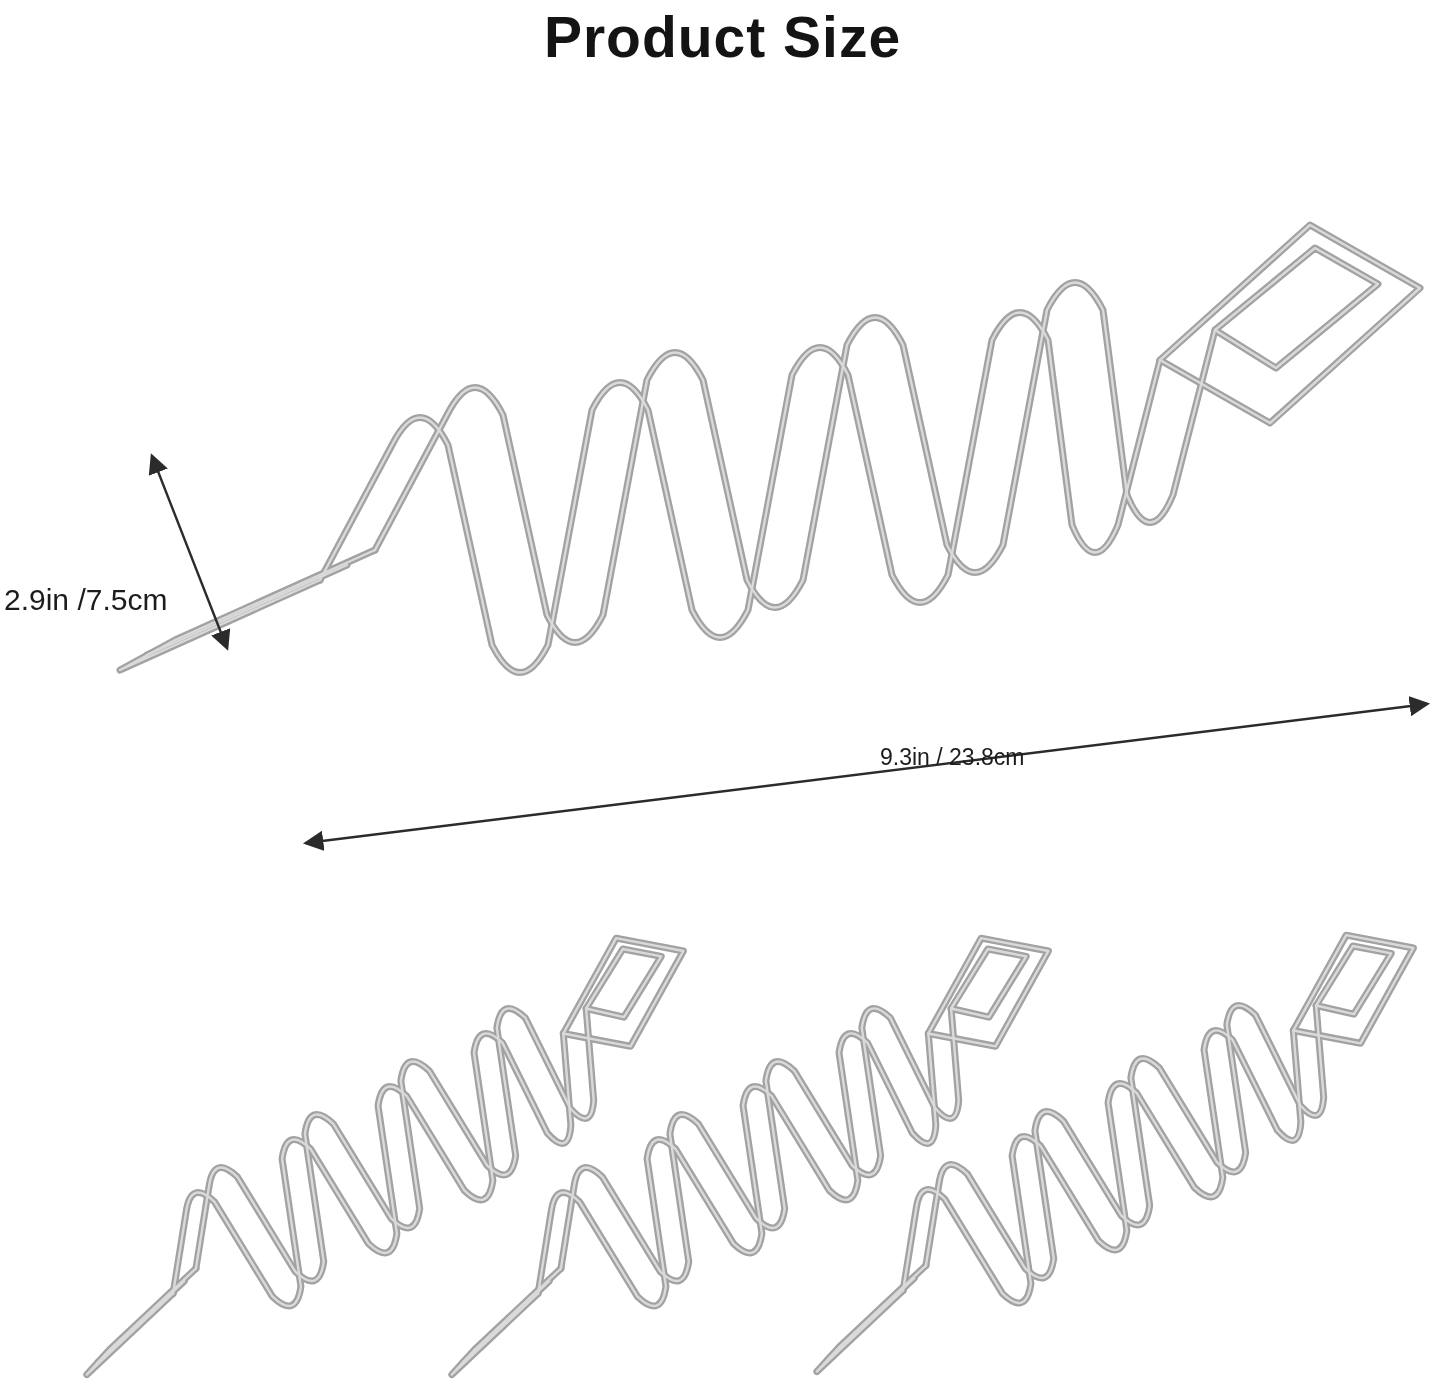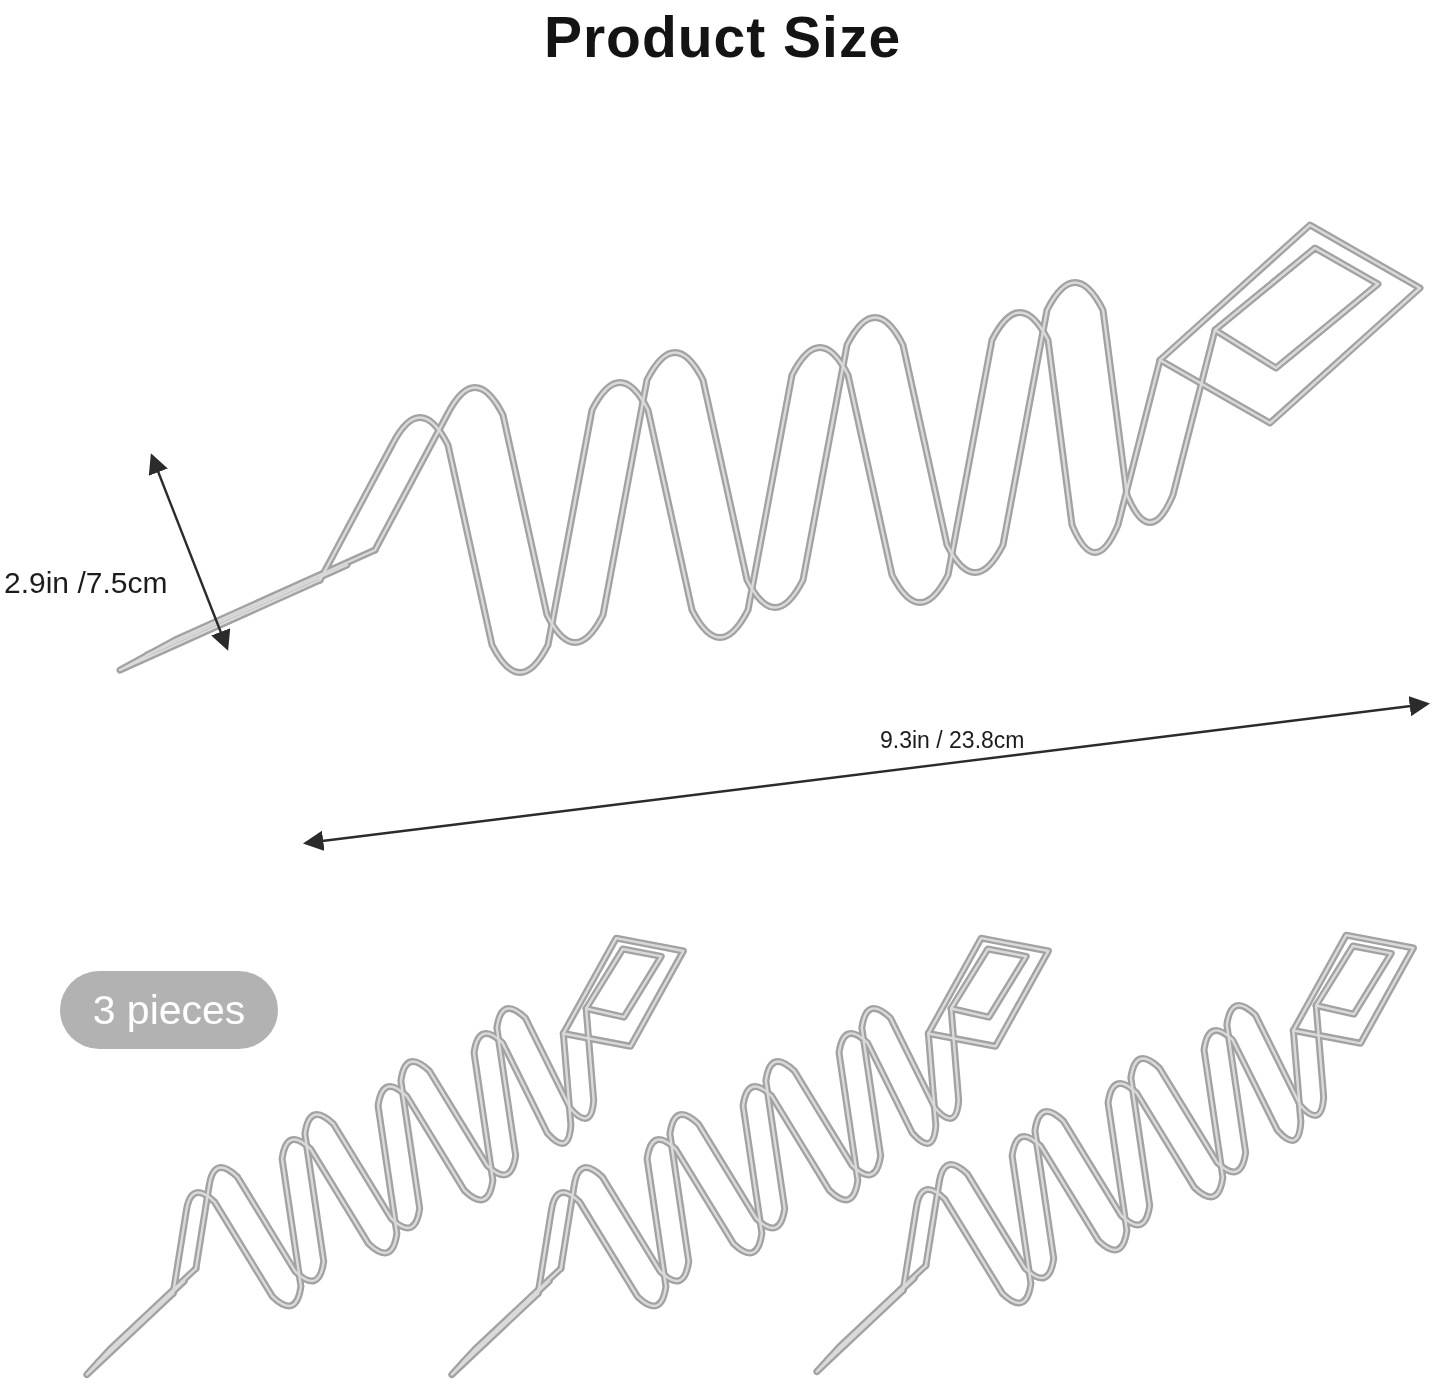--- a/index.html
+++ b/index.html
@@ -45,20 +45,21 @@
     font-size: 57px;
     font-weight: 800;
     color: #141414;
     letter-spacing: 1px;
   }
   .dim-label {
     position: absolute;
     color: #1c1c1c;
     font-size: 30px;
     white-space: nowrap;
+    margin-top: 17px;
   }
   .dim-label-width { left: 4px; top: 566px; }
   .dim-label-length { left: 880px; top: 727px; font-size: 23px; }
   .pieces-badge {
     position: absolute;
     left: 60px;
     top: 971px;
     width: 218px;
     height: 78px;
     background: #b2b2b2;
@@ -130,15 +131,14 @@
     <g>
       <use href="#rack-shape" class="wire-base" transform="translate(1110,1145) rotate(-19) scale(0.54) translate(-750,-430)"></use>
       <use href="#rack-shape" class="wire-hi" transform="translate(1110,1145) rotate(-19) scale(0.54) translate(-750,-430)"></use>
     </g>
   </svg>
 
   <div class="dim-label dim-label-width">2.9in /7.5cm</div>
 
   <div class="dim-label dim-label-length">9.3in / 23.8cm</div>
 
-  <div class="pieces-badge">3 pieces</div>
 
 </div>
 
 </body></html>

